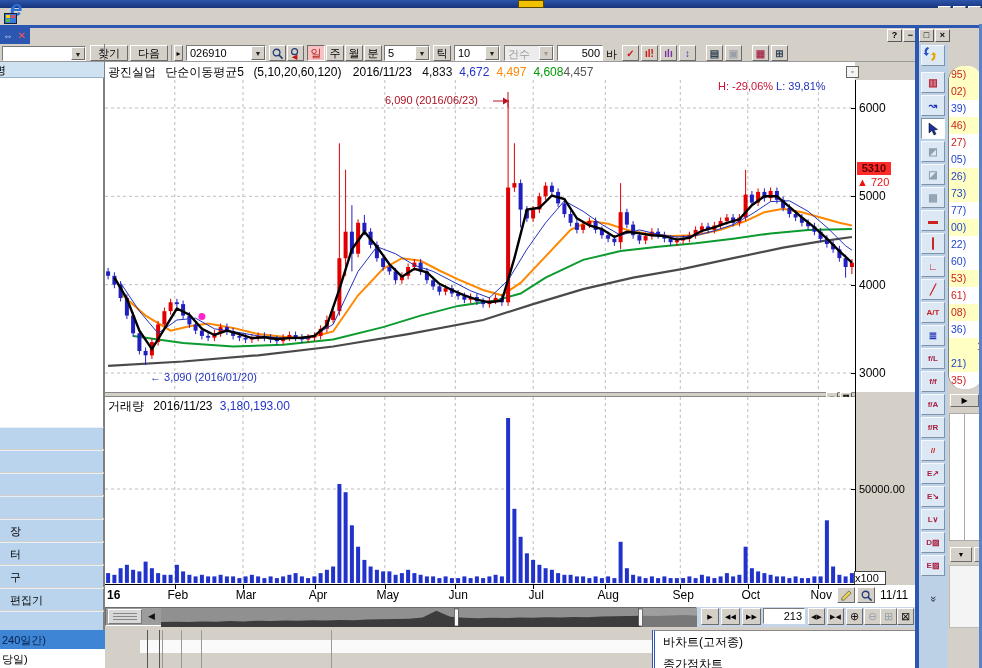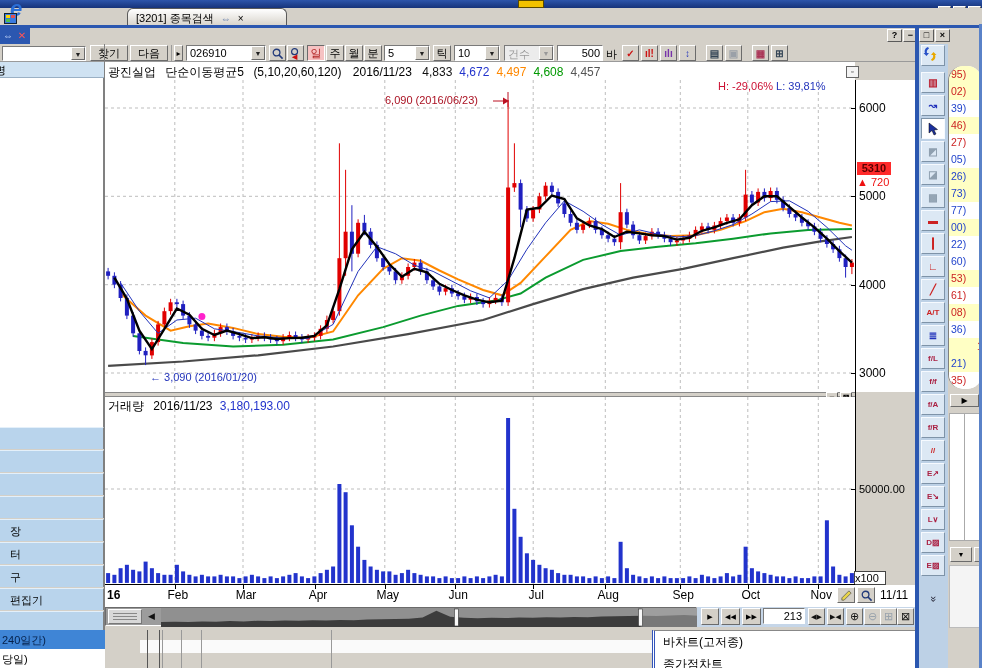--- a/index.html
+++ b/index.html
@@ -24,25 +24,20 @@
 
   <div class="abs" style="left:0;top:0;width:982px;height:8px;background:linear-gradient(#2d55ab,#16337a);"></div>
   <div class="abs" style="left:518px;top:0;width:26px;height:8px;background:#f2c200;border:1px solid #5a4a00;"></div>
   <div class="abs" id="outerbtns" style="left:938px;top:6px;width:44px;height:12px;">
       <div class="wbtn" style="position: absolute; left: 0px; top: 0px; width: 13px; height: 12px;">?</div>
       <div class="wbtn" style="position: absolute; left: 15px; top: 0px; width: 13px; height: 12px;">−</div>
       <div class="wbtn" style="position: absolute; left: 30px; top: 0px; width: 13px; height: 12px;">□</div>
     </div>
 
   <div class="abs" style="left:0;top:8px;width:982px;height:17px;background:#d4d0c8;"></div>
-  <div class="abs" style="left:127px;top:8px;width:160px;height:17px;background:linear-gradient(#ffffff,#d9d5cd);border:1px solid #5a5a5a;border-bottom:none;border-radius:6px 6px 0 0;padding:2px 4px 0 8px;">
-    <span style="font-size:11px;">[3201] 종목검색</span>
-    <span style="color:#5a76a8;font-size:10px;margin-left:4px;">⇔</span>
-    <span style="font-size:10px;margin-left:4px;">×</span>
-  </div>
 
   <div class="abs" style="left:4px;top:0;width:32px;height:27px;">
     <span style="position:absolute;left:6px;top:-4px;font-size:22px;font-weight:bold;font-style:italic;color:#2a6fd8;">e</span>
     <span style="position:absolute;left:0;top:13px;width:13px;height:11px;background:#3a7ae0;border:1px solid #123;"></span>
     <span style="position:absolute;left:2px;top:15px;width:4px;height:3px;background:#ffd700;"></span>
     <span style="position:absolute;left:7px;top:15px;width:4px;height:3px;background:#e05050;"></span>
     <span style="position:absolute;left:2px;top:19px;width:4px;height:3px;background:#50c050;"></span>
   </div>
 
   <div class="abs" style="left:0;top:25px;width:982px;height:3px;background:#2b57b0;"></div>
@@ -137,21 +132,21 @@
     <span style="position:absolute;left:2px;top:3px;font-size:11px;">당일)</span>
   </div>
 
   <div class="abs" style="left:104px;top:44px;width:1px;height:586px;background:#808080;"></div>
 
   <div class="abs" style="left:105px;top:62px;width:750px;height:18px;background:#fff;font-size:12px;white-space:nowrap;overflow:hidden;padding-top:2px;">
     <span style="margin-left:3px;">광진실업</span>
     <span style="margin-left:6px;">단순이동평균5</span>
     <span style="margin-left:6px;">(5,10,20,60,120)</span>
     <span style="margin-left:8px;">2016/11/23</span>
-    <span id="mavals"><span style="margin-left: 7px; color: rgb(17, 17, 17);">4,833</span><span style="margin-left: 7px; color: rgb(34, 51, 204);">4,672</span><span style="margin-left: 7px; color: rgb(255, 136, 0);">4,497</span><span style="margin-left: 7px; color: rgb(0, 153, 0);">4,608</span><span style="margin-left: 7px; color: rgb(85, 85, 85);">4,457</span></span>
+    <span id="mavals"><span style="margin-left: 7px; color: rgb(17, 17, 17);">4,833</span><span style="margin-left: 7px; color: rgb(34, 51, 204);">4,672</span><span style="margin-left: 7px; color: rgb(255, 136, 0);">4,497</span><span style="margin-left: 7px; color: rgb(0, 153, 0);">4,608</span><span style="color: rgb(85, 85, 85);">4,457</span></span>
   </div>
   <div class="abs" style="left:846px;top:66px;width:13px;height:12px;border:1px solid #666;background:#f4f4f4;font-size:7px;text-align:center;line-height:10px;">▫</div>
 
   <div class="abs" style="left:105px;top:80px;width:750px;height:312px;background:#ffffff;overflow:hidden;">
       <div id="psvg">
         <svg width="750" height="312" viewBox="0 0 750 312">
           <line x1="69.8" y1="0" x2="69.8" y2="312" stroke="#bdbdbd" stroke-dasharray="3,3" stroke-width="1"></line>
           <line x1="138.0" y1="0" x2="138.0" y2="312" stroke="#bdbdbd" stroke-dasharray="3,3" stroke-width="1"></line>
           <line x1="210.0" y1="0" x2="210.0" y2="312" stroke="#bdbdbd" stroke-dasharray="3,3" stroke-width="1"></line>
           <line x1="279.8" y1="0" x2="279.8" y2="312" stroke="#bdbdbd" stroke-dasharray="3,3" stroke-width="1"></line>

